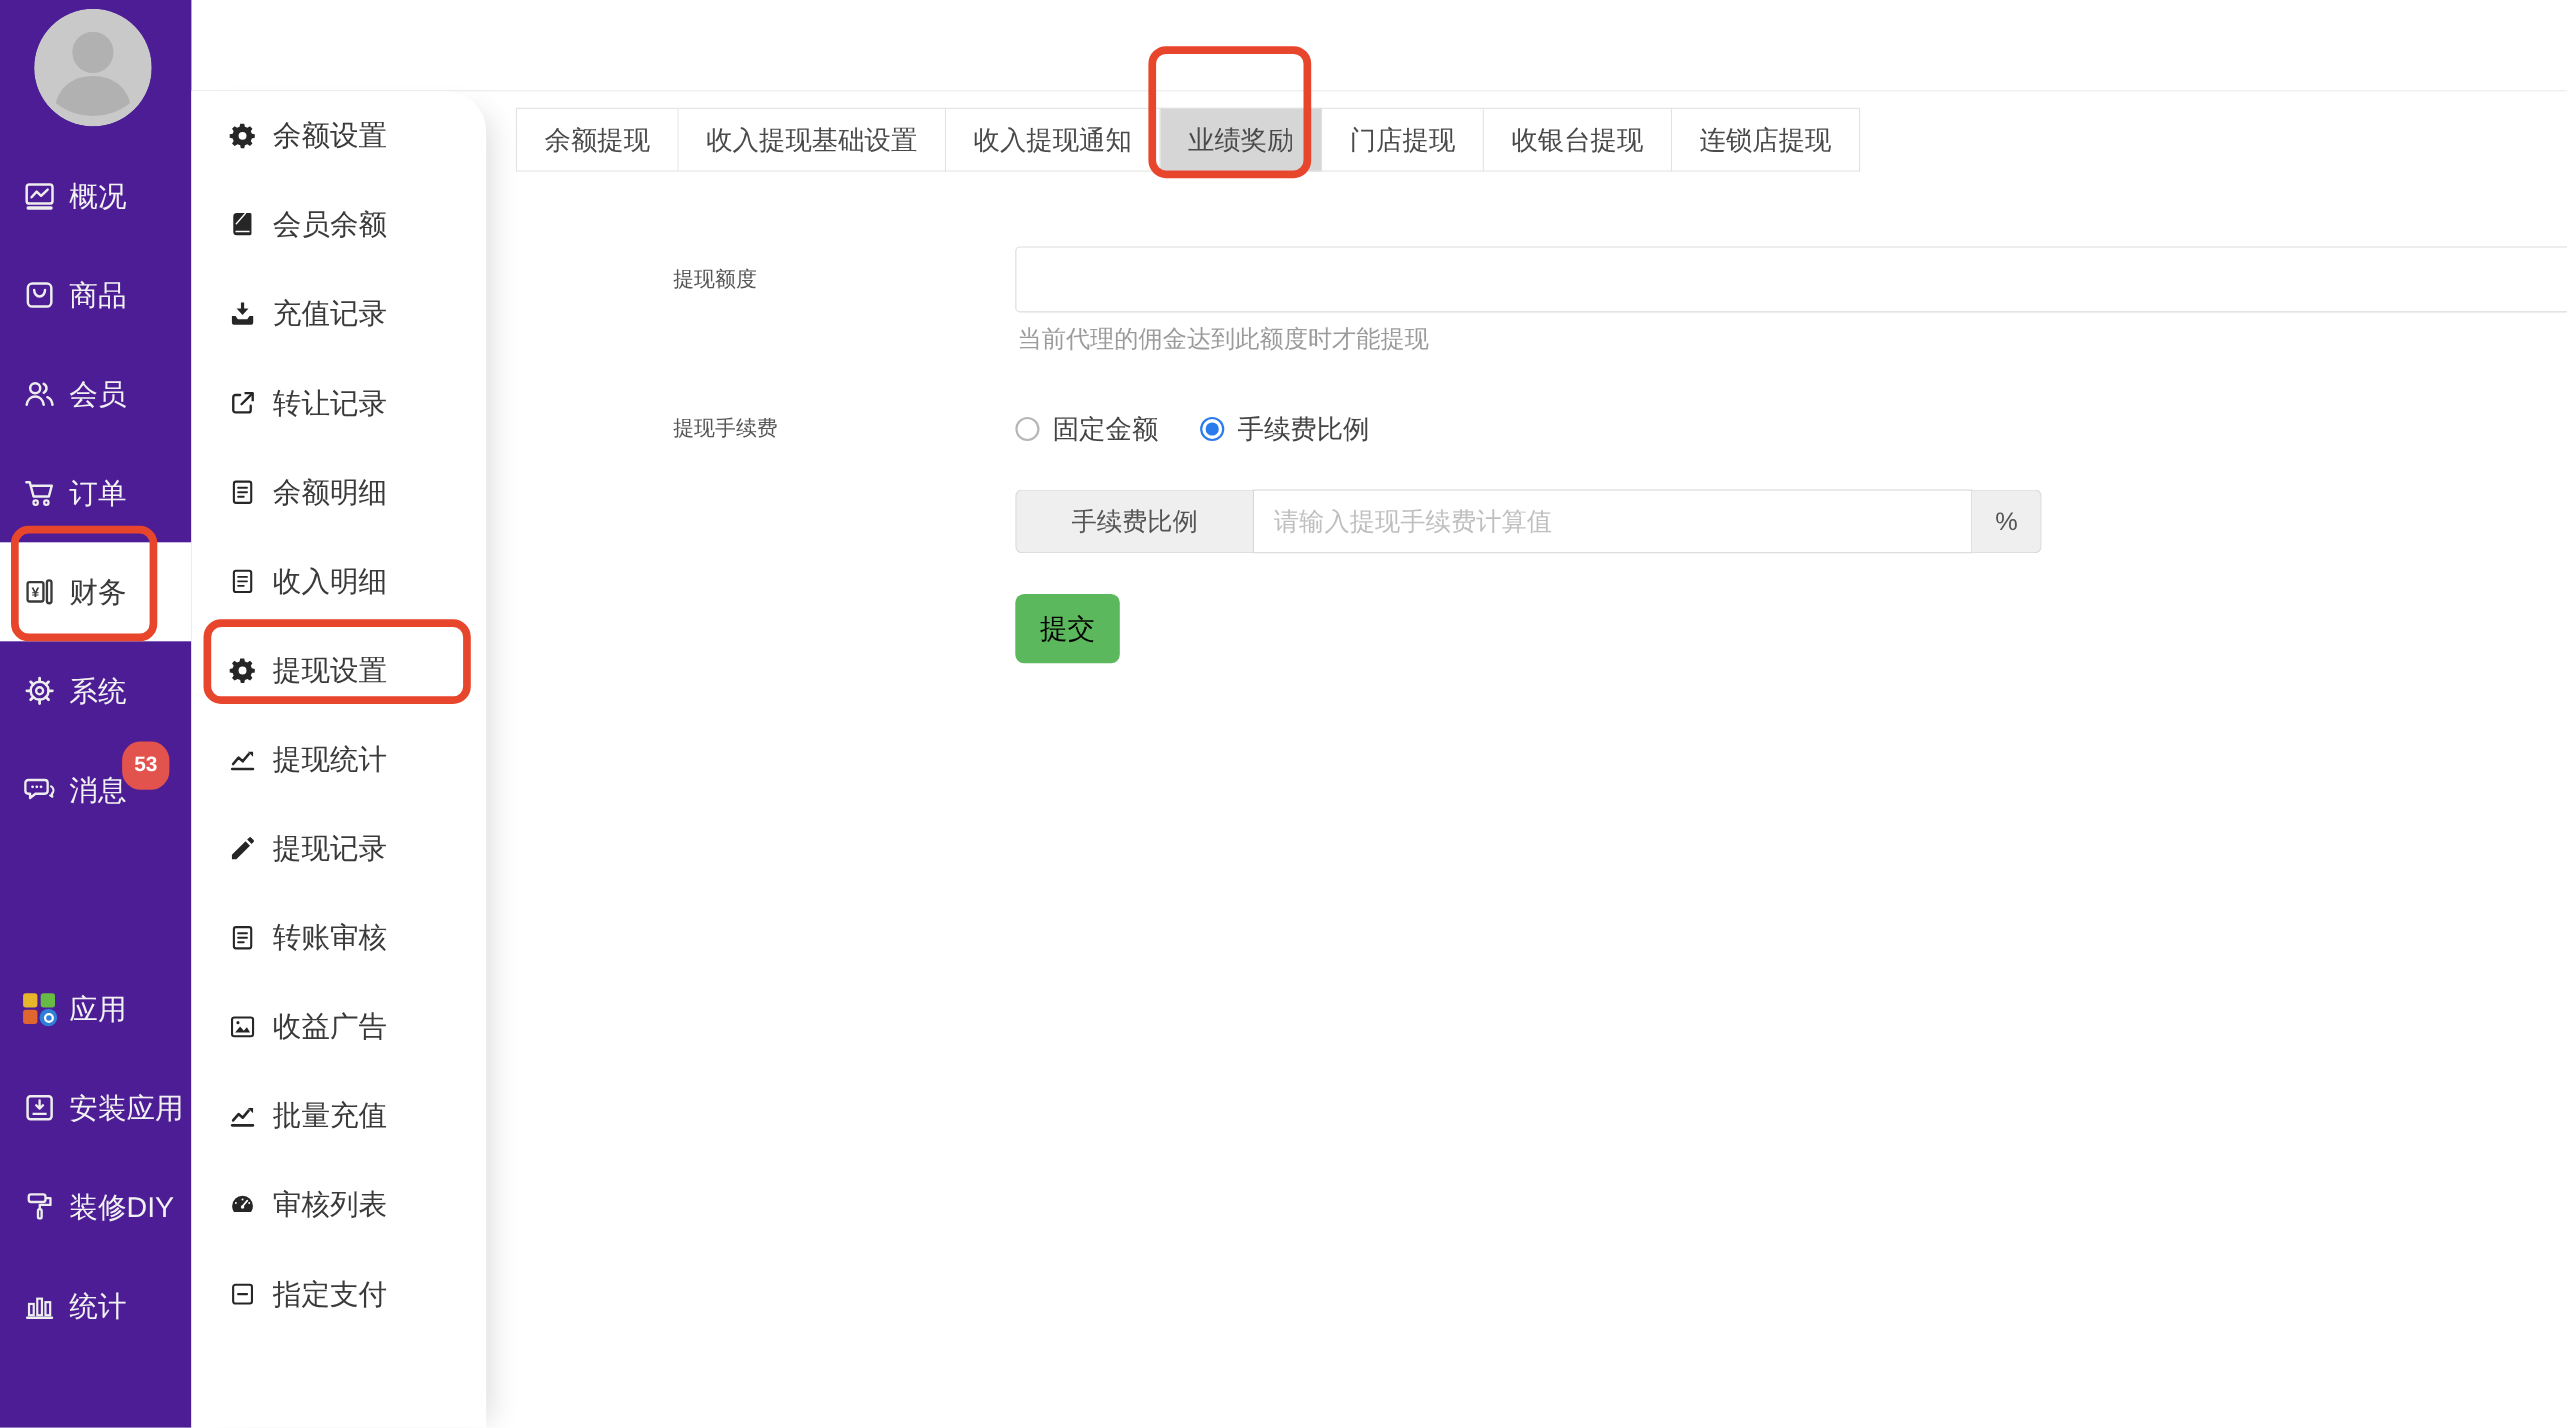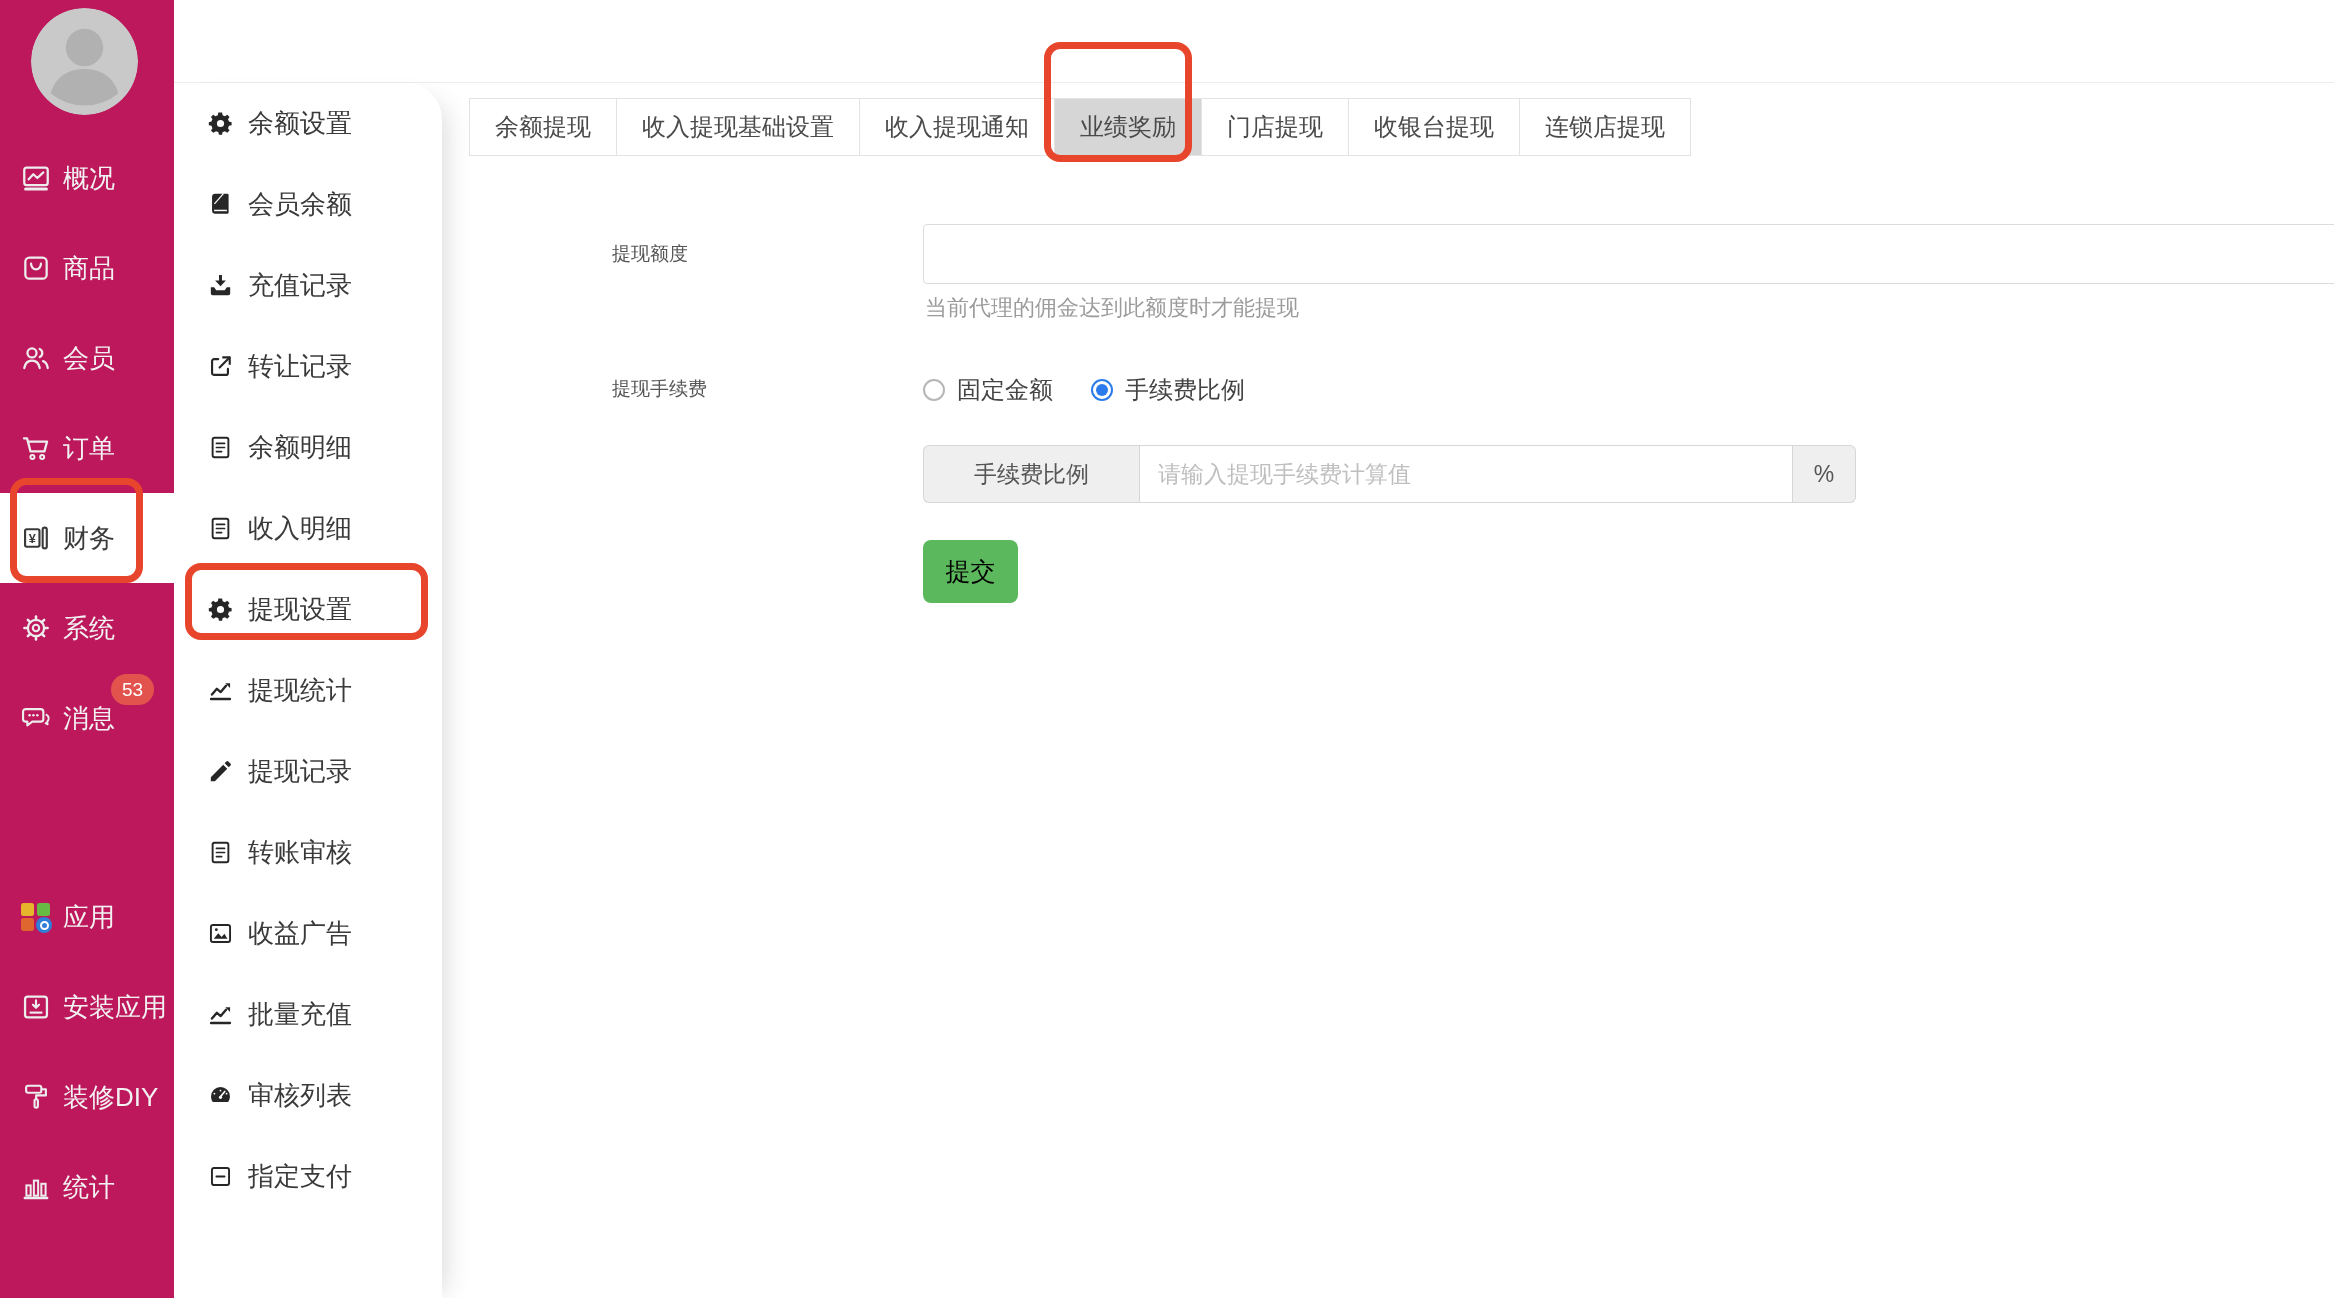--- a/index.html
+++ b/index.html
@@ -1,32 +1,32 @@
 <!DOCTYPE html>
 <html><head>
 <meta charset="utf-8">
 <style>
   html,body{margin:0;padding:0}
   body{
     width:2334px;height:1298px;position:relative;overflow:hidden;
     background:#fff;font-family:"Liberation Sans","DejaVu Sans",sans-serif;
   }
   
-  .s1{position:absolute;left:0;top:0;width:174px;height:1298px;background:#be185d}
+  .s1{position:absolute;left:0;top:0;width:174px;height:1298px;background:#4c1d95}
   .avatar{position:absolute;left:31px;top:8px;width:107px;height:107px;border-radius:50%;overflow:hidden}
   .nav{position:absolute;left:0;width:174px}
   .nav.g1{top:133px}
   .nav.g2{top:872px}
   .p-item{height:90px;display:flex;align-items:center;padding-left:20px;box-sizing:border-box;
           color:#f2f2f2;font-size:26px;cursor:pointer;position:relative}
   .p-item .ic{width:32px;height:32px;margin-right:11px;flex:none;color:#ededed}
   .p-item.active{background:#ffffff;color:#3a3a3a}
   .p-item.active .ic{color:#3a3a3a}
-  .badge{position:absolute;left:111px;top:1px;height:31px;padding:0 11px;background:#e2534d;
-         border-radius:17px;color:#fff;font-size:19px;font-weight:normal;
+  .badge{position:absolute;left:111px;top:1px;height:44px;padding:0 11px;background:#e2534d;
+         border-radius:17px;color:#fff;font-size:19px;font-weight:bold;
          display:flex;align-items:center;justify-content:center}
   
   .apps{position:relative;width:32px;height:32px;margin-right:11px;flex:none;display:inline-block}
   .apps i{position:absolute;width:13px;height:13px;border-radius:2.5px}
   .apps .y{left:1px;top:2px;background:#e7b52c}
   .apps .g{right:2px;top:2px;background:#67bb44}
   .apps .o{left:1px;bottom:2px;background:#e0662f}
   .apps .lens{position:absolute;right:0;bottom:0;width:16px;height:16px;border-radius:50%;background:#2f7ed8}
   .apps .lens::after{content:"";position:absolute;left:3.6px;top:3.6px;width:5.5px;height:5.5px;
         border:2px solid #fff;border-radius:50%}

